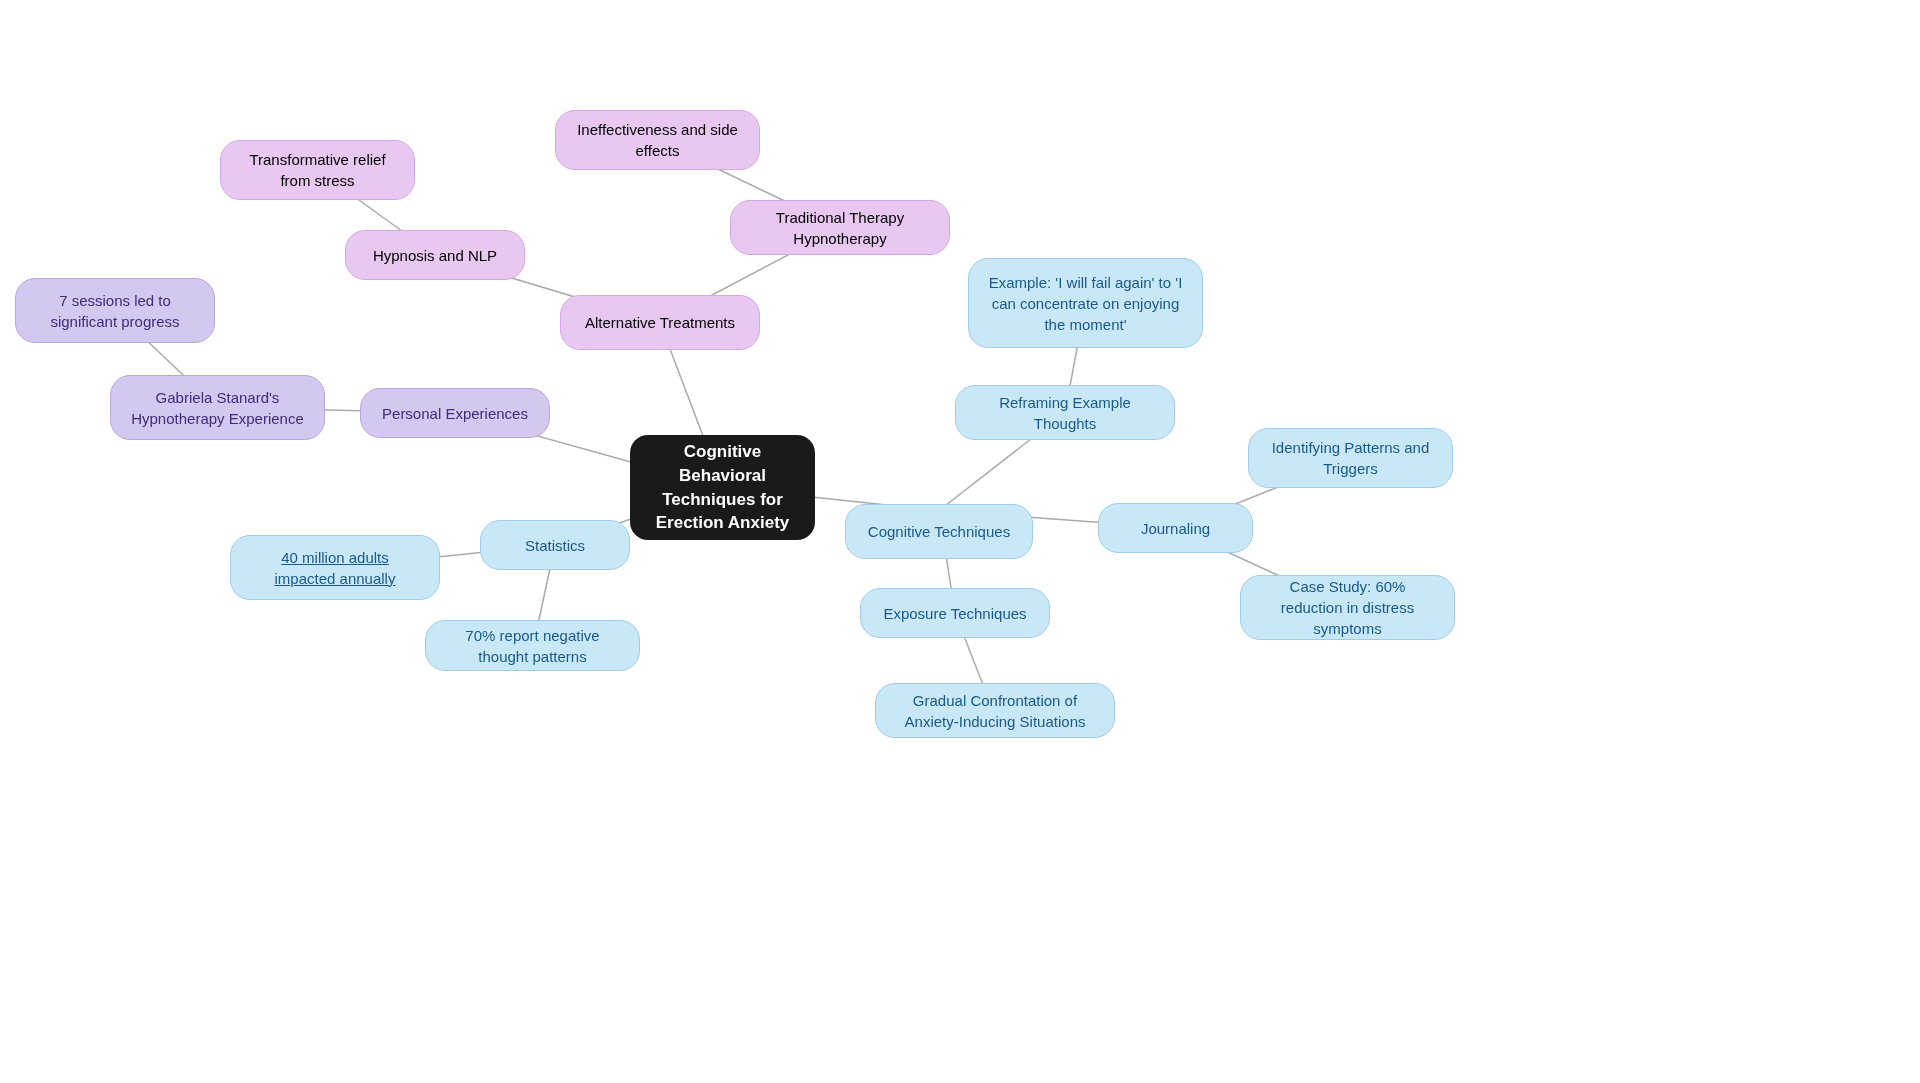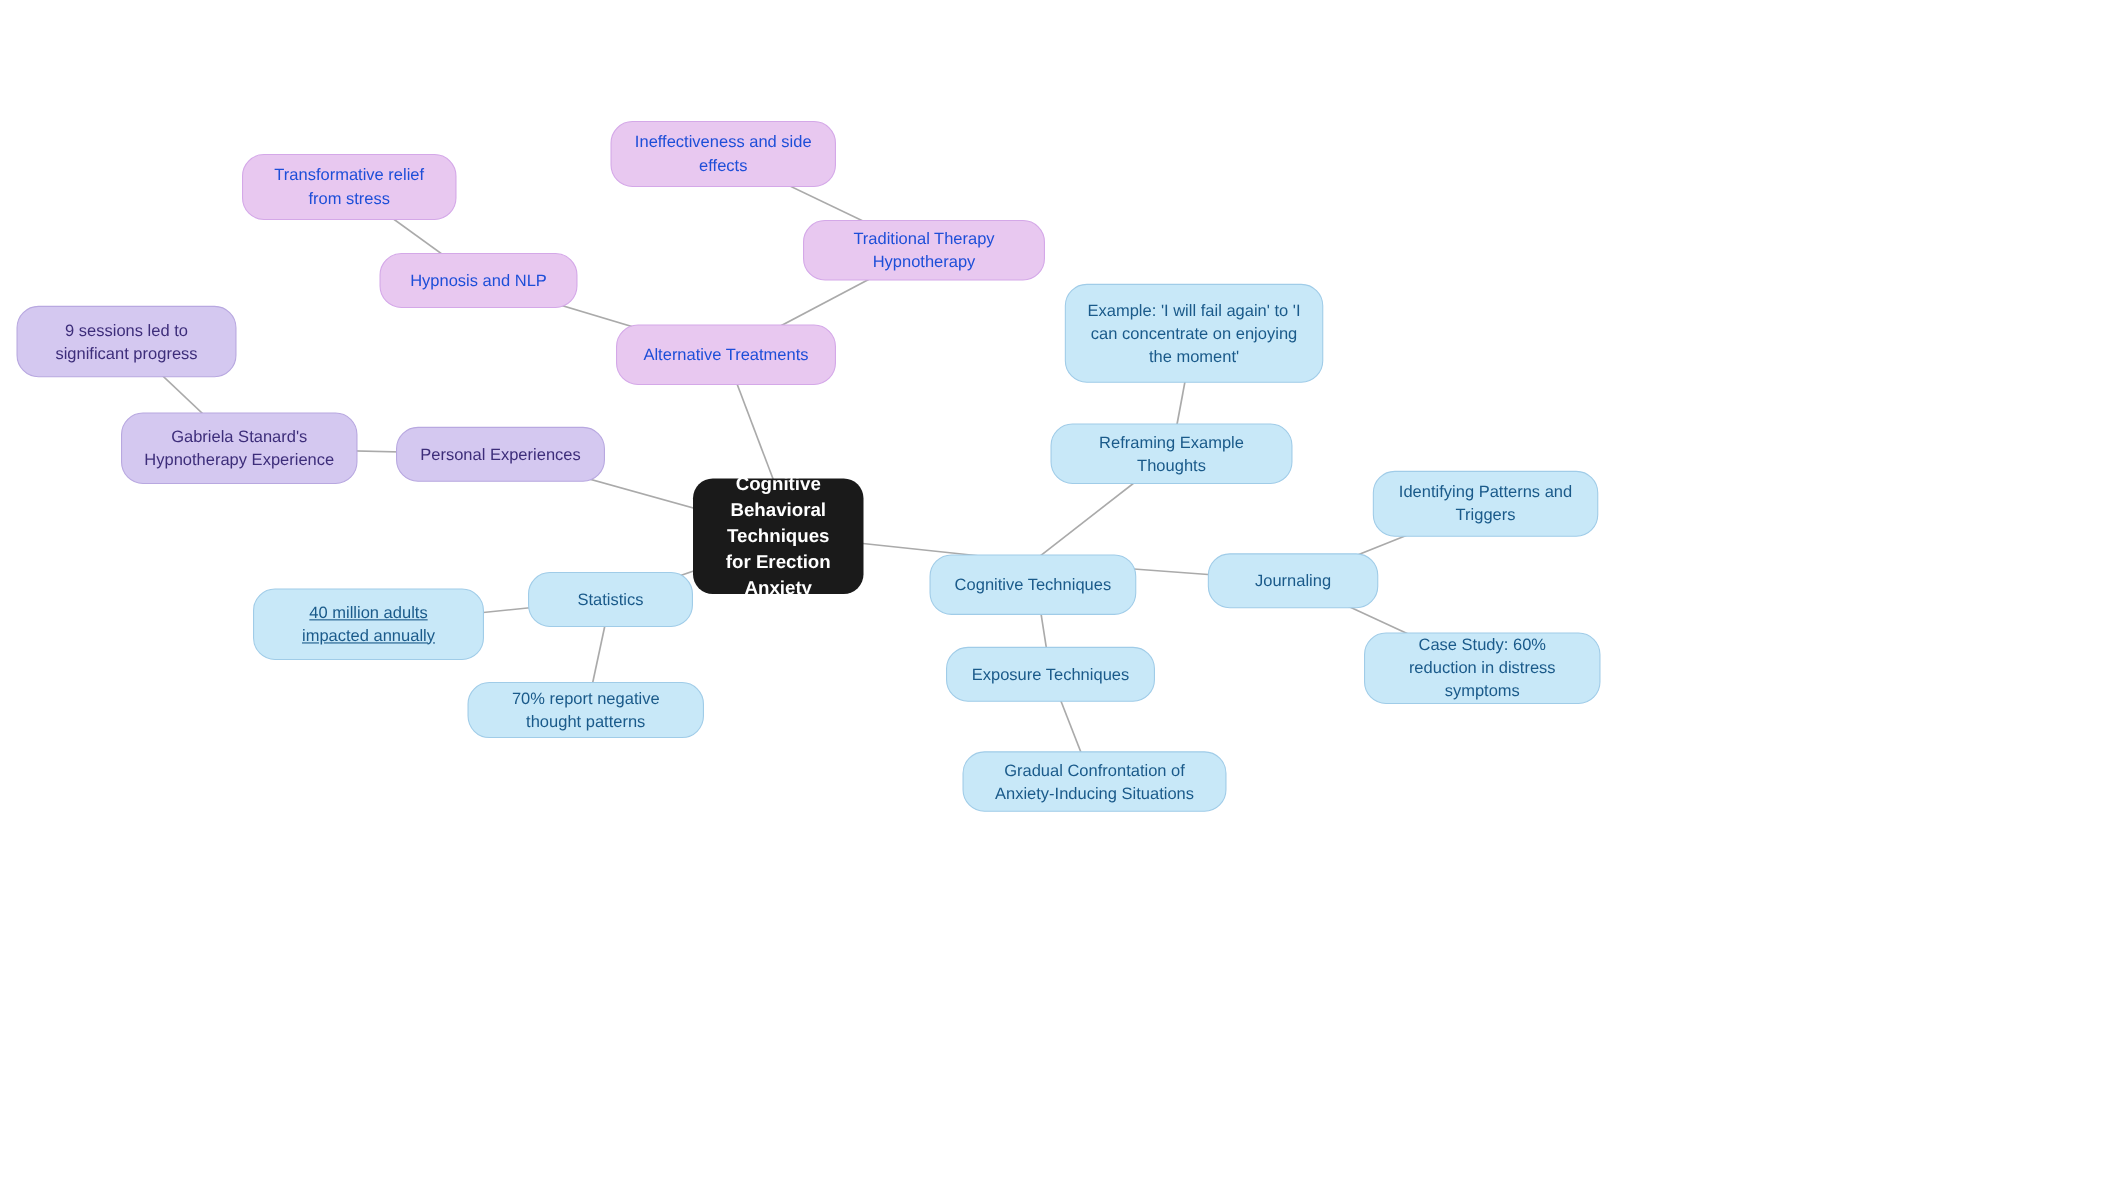--- a/index.html
+++ b/index.html
@@ -26,21 +26,21 @@
       background: #1a1a1a;
       color: #ffffff;
       font-size: 17px;
       font-weight: 600;
       border-radius: 18px;
       width: 185px;
       height: 105px;
     }
     .node-purple {
       background: #e8c8f0;
-      color: #1d4ed8;
+      color: #000000;
       border: 1.5px solid #d4a8e8;
       align-items: center;
     }
     .node-lavender {
       background: #d4c8f0;
       color: #3d2d7a;
       border: 1.5px solid #b8a8e0;
     }
     .node-blue {
       background: #c8e8f8;
@@ -77,21 +77,21 @@
     <line x1="722.5" y1="487.5" x2="939" y2="510.5"></line>
     <line x1="939" y1="510.5" x2="1065" y2="412.5"></line>
     <line x1="1065" y1="412.5" x2="1085.5" y2="303"></line>
     <line x1="939" y1="510.5" x2="1175.5" y2="528"></line>
     <line x1="1175.5" y1="528" x2="1350.5" y2="458"></line>
     <line x1="1175.5" y1="528" x2="1347.5" y2="607.5"></line>
     <line x1="939" y1="510.5" x2="955" y2="613"></line>
     <line x1="955" y1="613" x2="995" y2="715.5"></line>
   </svg>
 
-<div class="node node-center" id="node-center" style="left:630px; top:435px; width:155px; height:105px;">
+<div class="node node-center" id="node-center" style="left:630px; top:435px; width:185px; height:105px;">
   <span>Cognitive Behavioral Techniques for Erection Anxiety</span>
 </div>
 
 <div class="node node-purple" id="node-alternative" style="left:560px; top:295px; width:200px; height:55px;">
   <span>Alternative Treatments</span>
 </div>
 
 <div class="node node-purple" id="node-traditional" style="left:730px; top:200px; width:220px; height:55px;">
   <span>Traditional Therapy Hypnotherapy</span>
 </div>
@@ -110,21 +110,21 @@
 
 <div class="node node-lavender" id="node-personal" style="left:360px; top:388px; width:190px; height:50px;">
   <span>Personal Experiences</span>
 </div>
 
 <div class="node node-lavender" id="node-gabriela" style="left:110px; top:375px; width:215px; height:65px;">
   <span>Gabriela Stanard's Hypnotherapy Experience</span>
 </div>
 
 <div class="node node-lavender" id="node-five-sessions" style="left:15px; top:278px; width:200px; height:65px;">
-  <span>9 sessions led to significant progress</span>
+  <span>7 sessions led to significant progress</span>
 </div>
 
 <div class="node node-blue" id="node-statistics" style="left:480px; top:520px; width:150px; height:50px;">
   <span>Statistics</span>
 </div>
 
 <div class="node node-blue" id="node-forty-million" style="left:230px; top:535px; width:210px; height:65px;text-decoration:underline;">
   <span>40 million adults impacted annually</span>
 </div>
 

